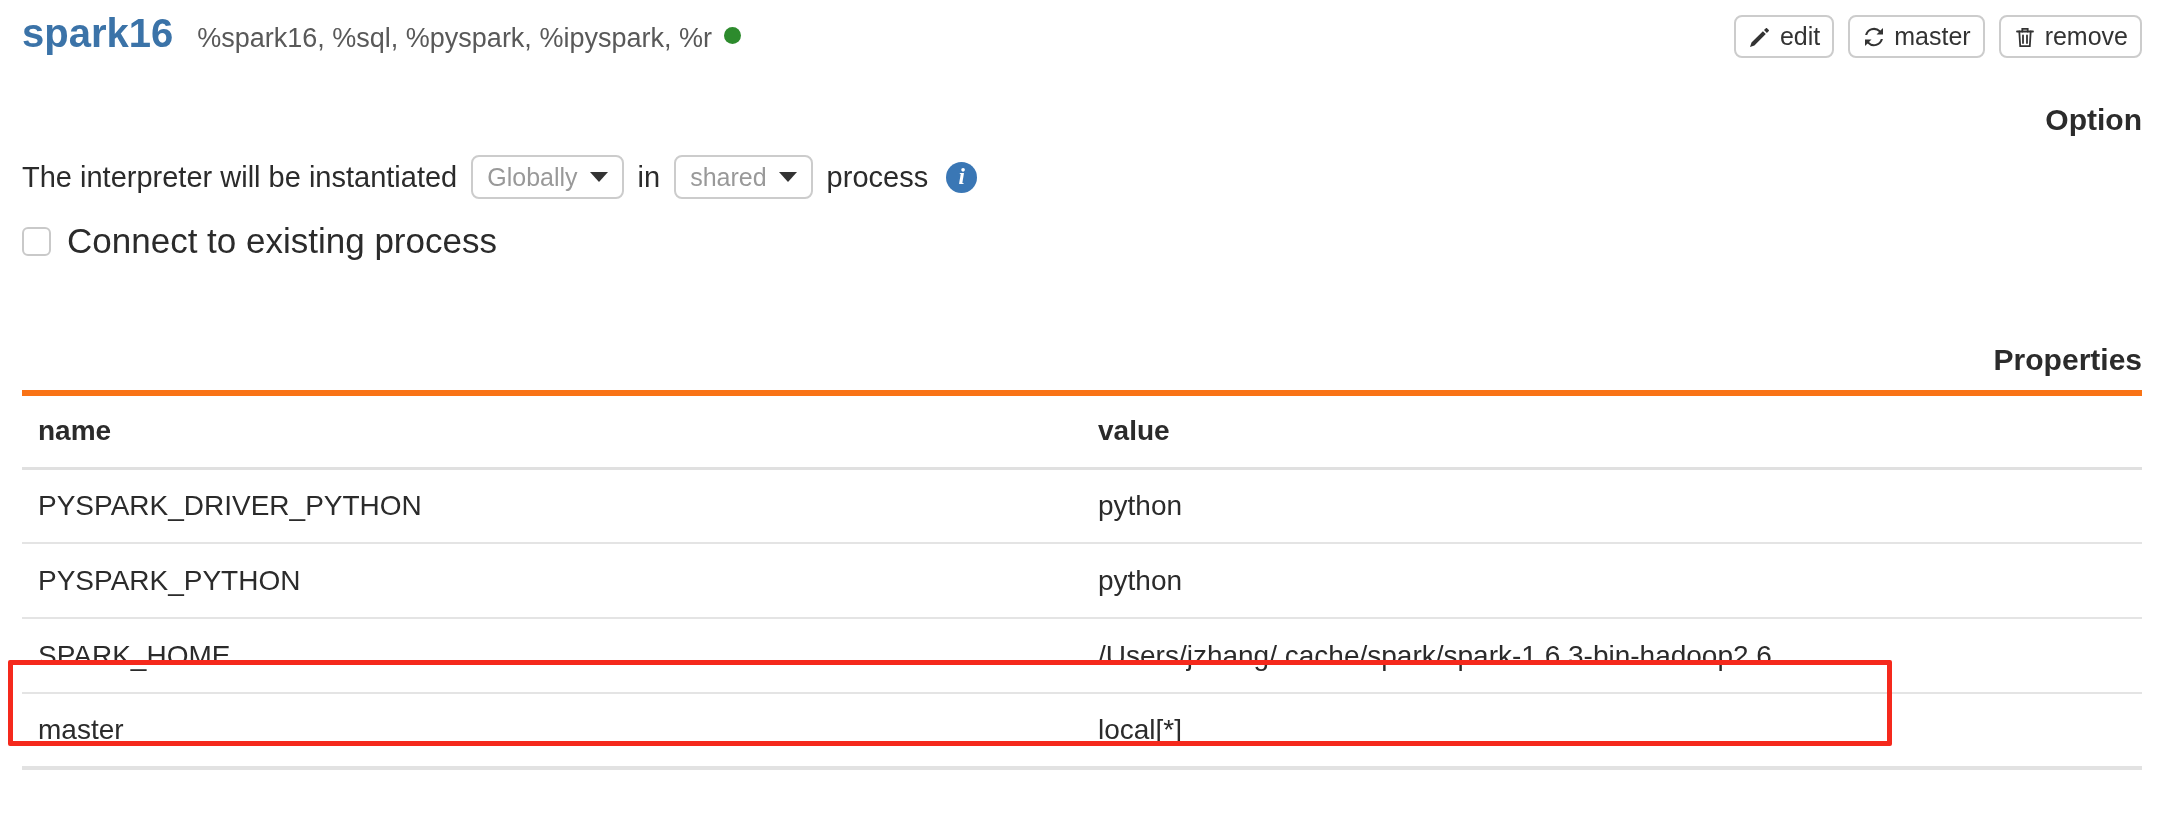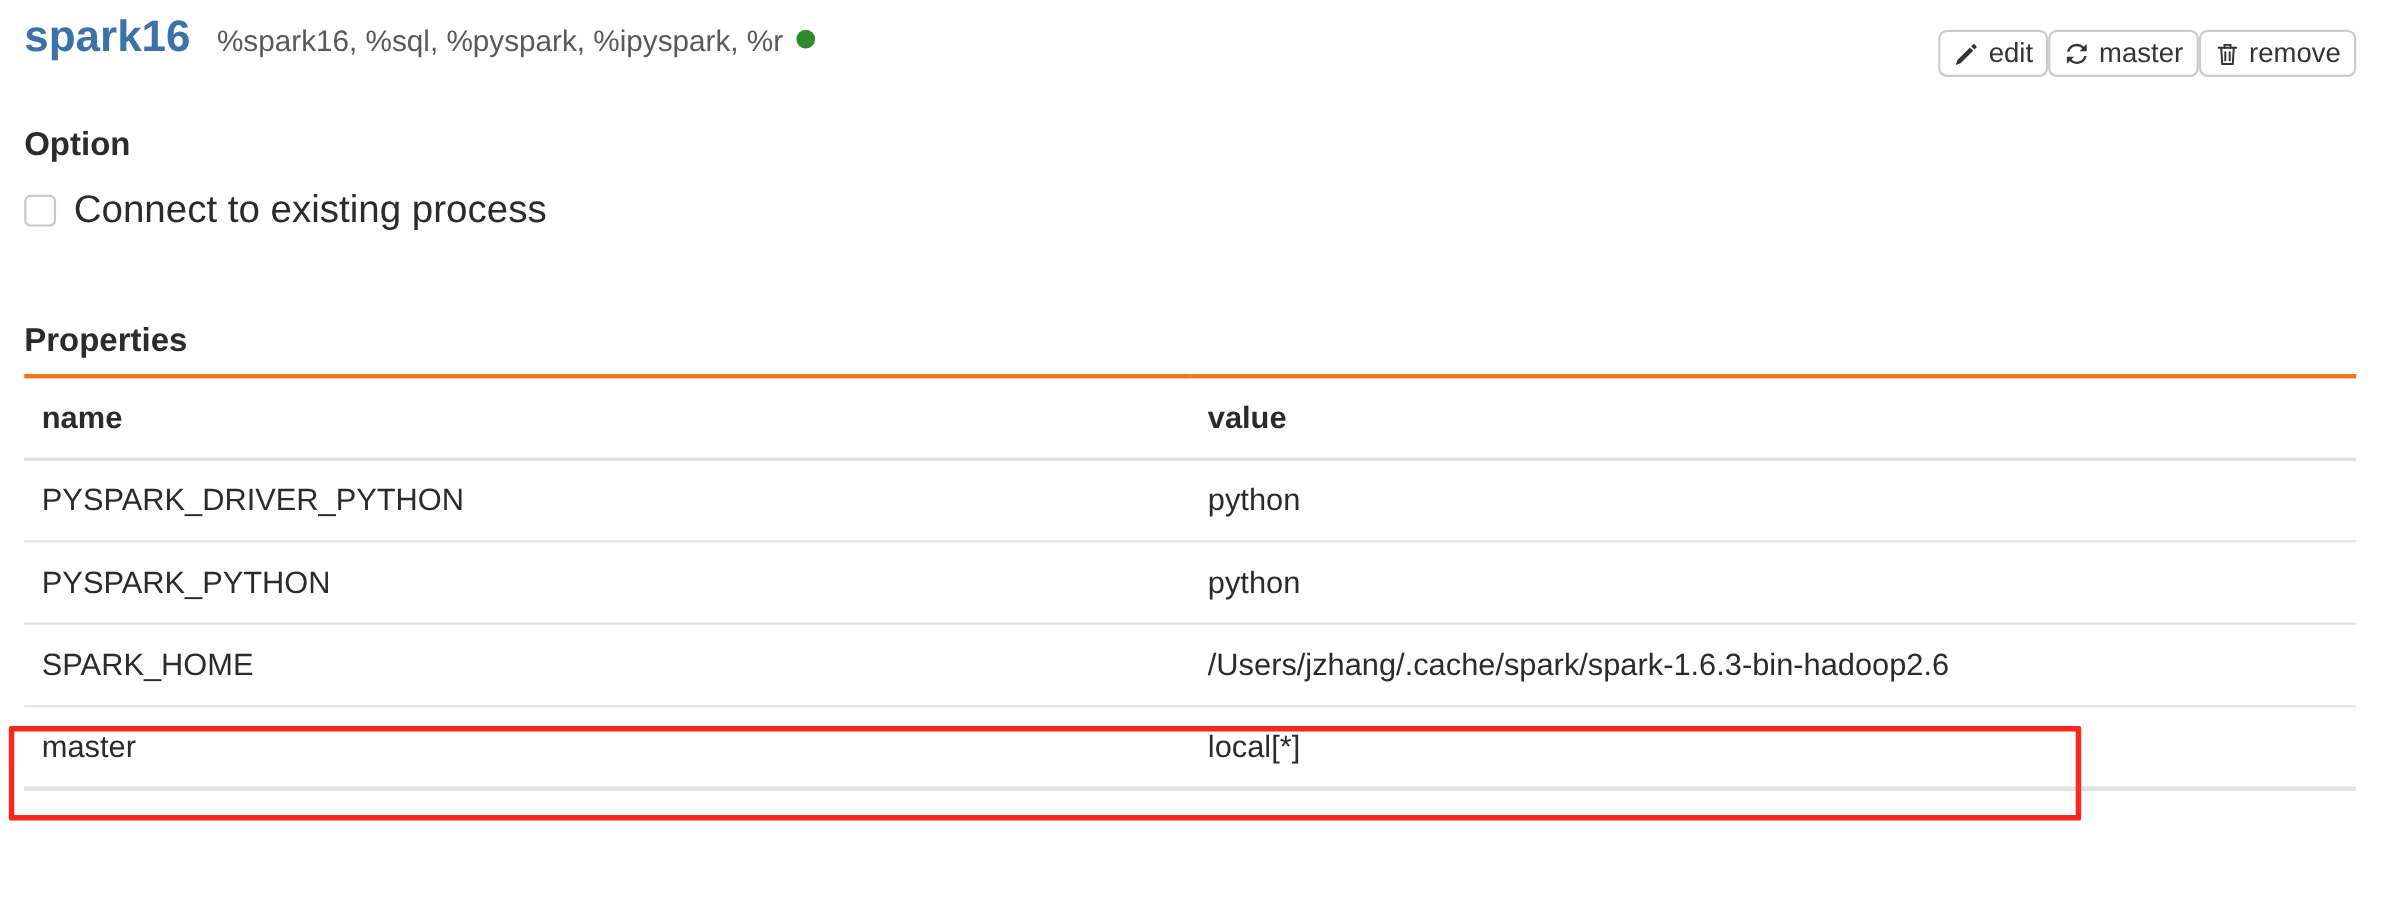--- a/index.html
+++ b/index.html
@@ -35,21 +35,21 @@
   }
   .status-dot {
     width: 17px; height: 17px;
     border-radius: 50%;
     background: #2d8b2d;
     display: inline-block;
     margin-left: 12px;
     align-self: center;
     transform: translateY(2px);
   }
-  .actions { display: flex; margin-top: 18px; }
+  .actions { display: flex; gap: 14px; margin-top: 6px; }
   .btn {
     display: inline-flex;
     align-items: center;
     gap: 8px;
     background: #fff;
     border: 2px solid #ccc;
     border-radius: 8px;
     padding: 7px 12px;
     font-size: 25px;
     color: #333;
@@ -59,20 +59,21 @@
   }
   .btn svg { width: 24px; height: 24px; display: block; }
 
   
   .section-heading {
     font-size: 30px;
     font-weight: bold;
     color: #2b2b2b;
     margin: 44px 0 0 0;
     line-height: 36px;
+    text-align: right;
   }
   .interp-line {
     display: flex;
     align-items: center;
     gap: 14px;
     margin-top: 16px;
     font-size: 29px;
     color: #2b2b2b;
     height: 46px;
   }
@@ -141,21 +142,21 @@
   }
   table.props th, table.props td {
     height: 75px;
     padding: 0 16px;
     text-align: left;
     vertical-align: middle;
     font-weight: normal;
     color: #2b2b2b;
   }
   table.props th { font-weight: bold; }
-  table.props thead tr { border-top: 4px solid #f97316; border-bottom: 3px solid #e0e0e0; }
+  table.props thead tr { border-top: 6px solid #f97316; border-bottom: 3px solid #e0e0e0; }
   table.props tbody tr { border-bottom: 2px solid #e4e4e4; }
   table.props tbody tr:last-child { border-bottom: 4px solid #e2e2e2; }
   .col-name { width: 50%; }
 
   
   .highlight-box {
     position: absolute;
     left: 8px;
     top: 660px;
     width: 1884px;
@@ -203,20 +204,34 @@
                 <path d="M10 10.5v7.5M14 10.5v7.5"></path>
             </svg>
           </span>
           <span>remove</span>
         </button>
       </div>
     </div>
 
     <h4 class="section-heading">Option</h4>
 
+    <div class="interp-line">
+      <span>The interpreter will be instantiated</span>
+      <button class="dropdown">
+        <span>Globally</span>
+        <span class="caret"></span>
+      </button>
+      <span>in</span>
+      <button class="dropdown">
+        <span>shared</span>
+        <span class="caret"></span>
+      </button>
+      <span>process</span>
+      <span class="info-icon">i</span>
+    </div>
 
     <div class="checkbox-row">
       <span class="checkbox"></span>
       <span class="cb-label">Connect to existing process</span>
     </div>
 
     <h4 class="section-heading properties-heading">Properties</h4>
 
     <table class="props">
       <thead>

